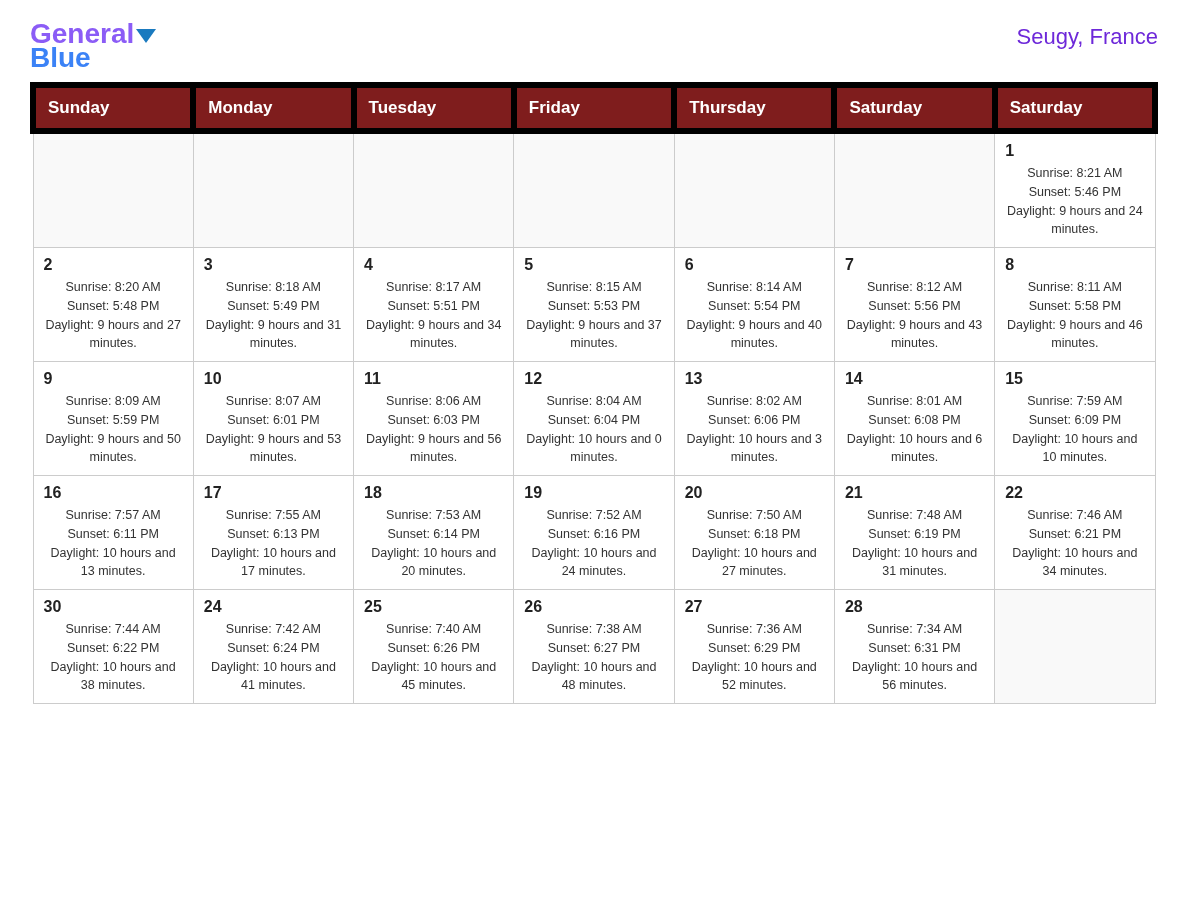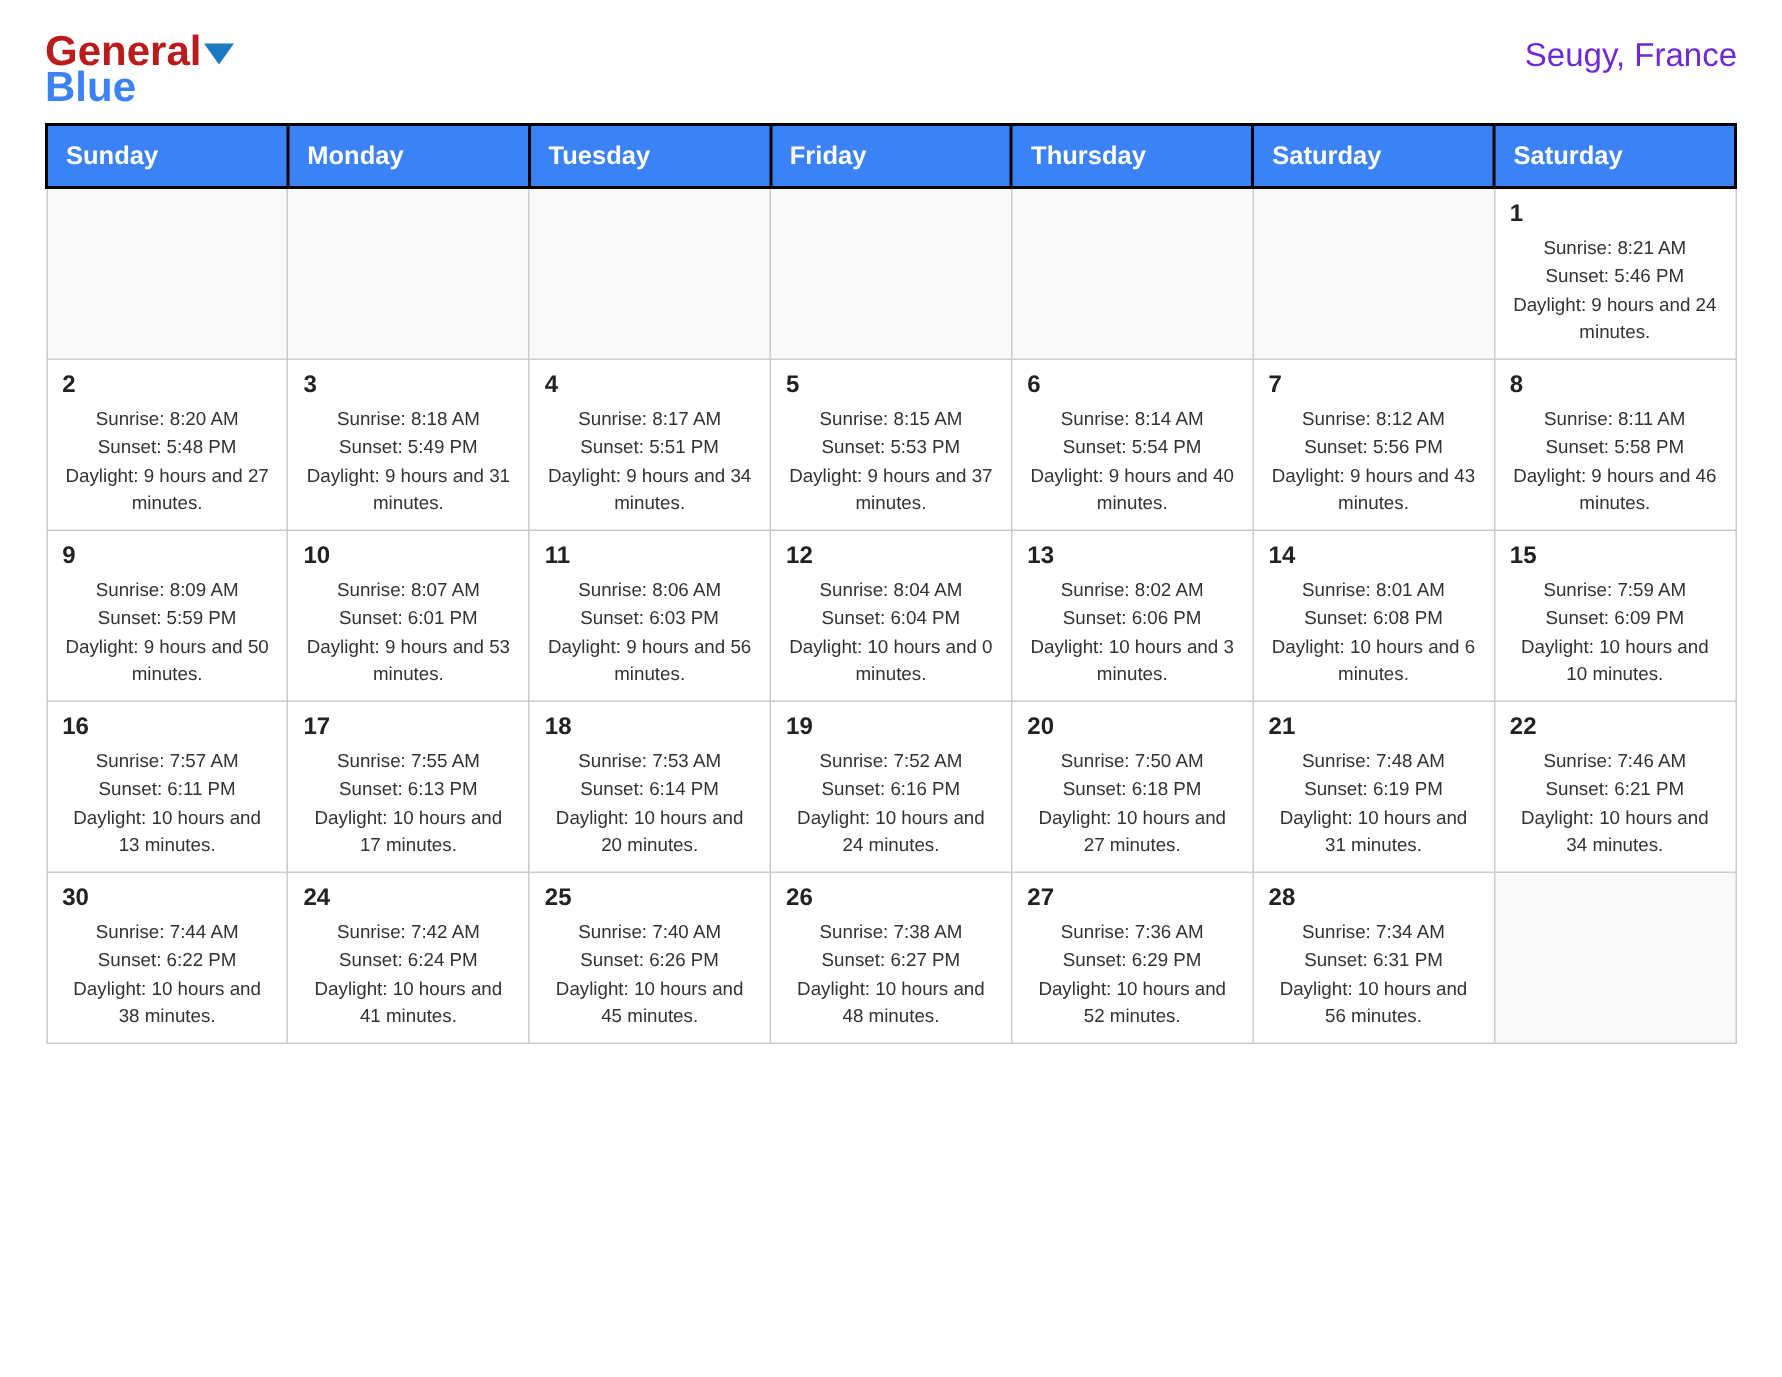--- a/index.html
+++ b/index.html
@@ -17,21 +17,21 @@
       margin-bottom: 10px;
     }
     .logo {
       display: flex;
       flex-direction: column;
       line-height: 1;
     }
     .logo-top {
       font-size: 28px;
       font-weight: bold;
-      color: #b91c1c;
+      color: #8b5cf6;
     }
     .logo-top span {
       color: #1a7abf;
     }
     .logo-triangle {
       display: inline-block;
       width: 0;
       height: 0;
       border-left: 10px solid transparent;
       border-right: 10px solid transparent;
@@ -58,27 +58,27 @@
       font-size: 22px;
       color: #6d28d9;
       margin-top: 4px;
     }
     .calendar {
       width: 100%;
       border-collapse: collapse;
       margin-top: 10px;
     }
     .calendar thead tr th {
-      background-color: #3b82f6;
+      background-color: #7f1d1d;
       color: #fff;
       font-size: 17px;
       font-weight: bold;
       padding: 10px 12px;
       text-align: left;
-      border: 2px solid #000000;
+      border: 6px solid #000000;
     }
     .calendar tbody tr td {
       vertical-align: top;
       border: 1px solid #ccc;
       padding: 8px 10px;
       width: calc(100% / 7);
       min-height: 100px;
       font-size: 13px;
       color: #333;
       background: #fff;

